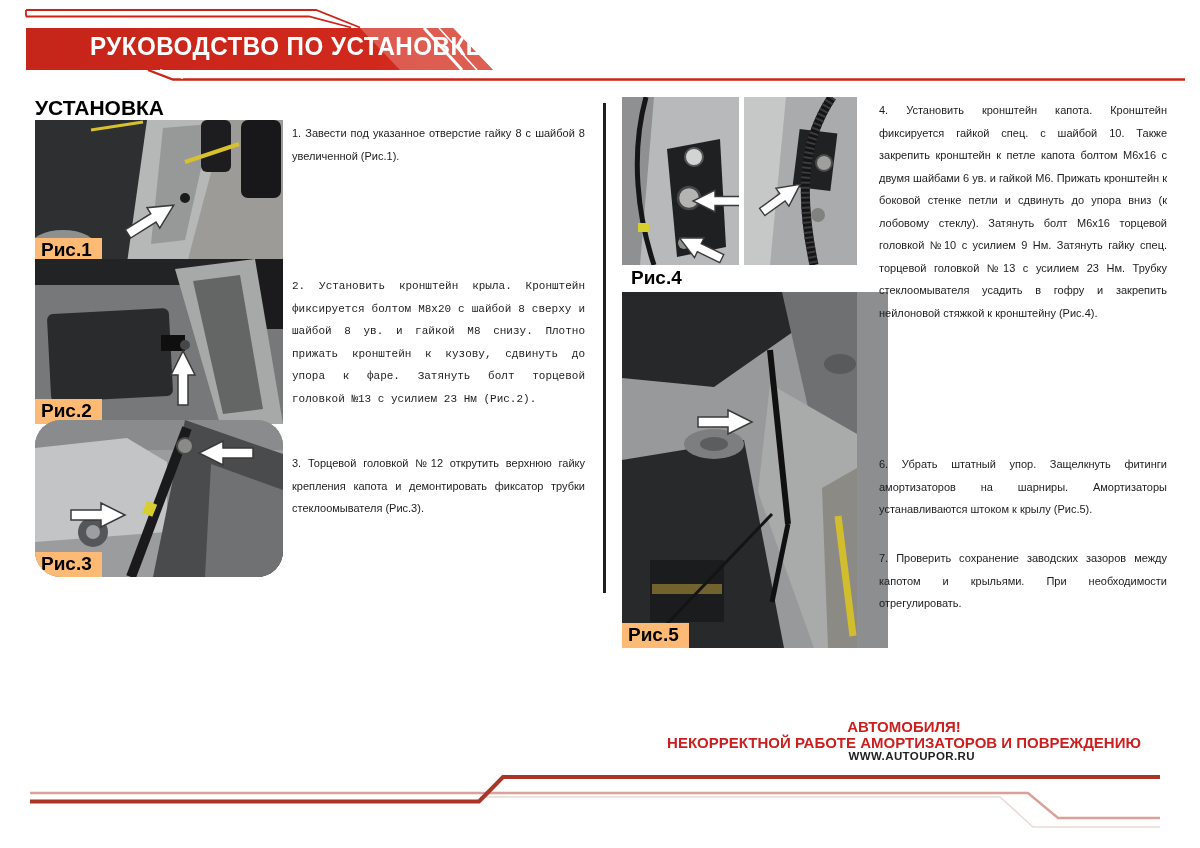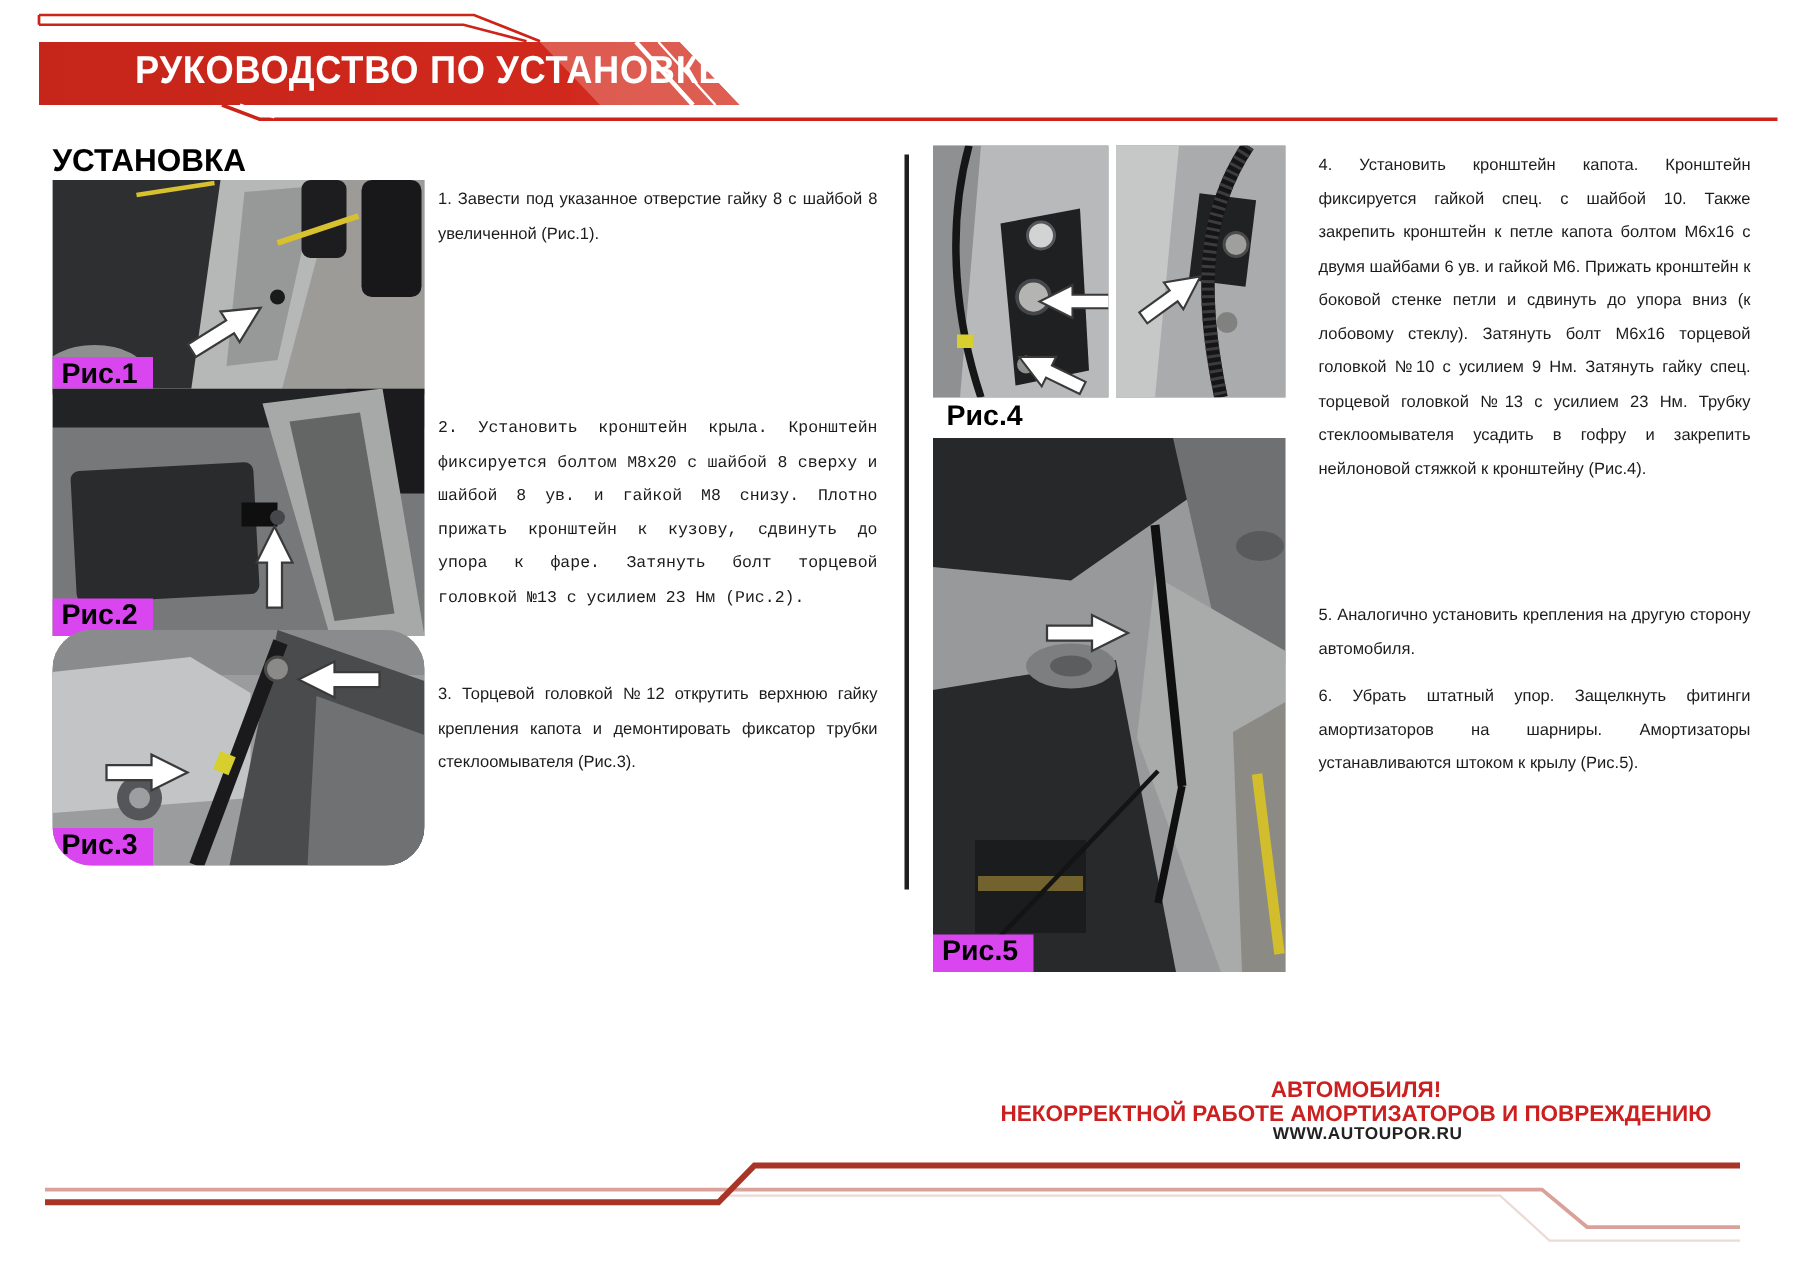--- a/index.html
+++ b/index.html
@@ -19,21 +19,21 @@
   
   .para{position:absolute;font-size:11px;line-height:22.5px;text-align:justify;color:#1c1c1c;}
   .para.lcol{left:292px;width:293px;}
   .para.rcol{left:879px;width:288px;}
 
   
   .divider{position:absolute;left:603px;top:103px;width:3px;height:490px;background:#1f1f1f;}
 
   
   .photo{position:absolute;overflow:hidden;background:#8d8e90;}
-  .fig-label{position:absolute;left:0;bottom:0;background:#d946ef;color:#000;
+  .fig-label{position:absolute;left:0;bottom:0;background:#fdba74;color:#000;
     font-weight:bold;font-size:19px;line-height:22px;padding:1px 10px 2px 6px;}
   .fig-label.floating{position:absolute;background:#fff;}
 
   
   .warning{position:absolute;left:618px;top:719px;width:572px;text-align:center;
     color:#cc1f1f;font-weight:bold;font-size:15px;line-height:15.5px;}
 
   
   .footer-url{position:absolute;left:775px;top:750px;width:200px;text-align:right;
     font-size:11.5px;font-weight:bold;color:#222;letter-spacing:.4px;}
@@ -159,21 +159,21 @@
       <path d="M88,0 C60,42 54,92 70,168" fill="none" stroke="#3c3c3e" stroke-width="9" stroke-dasharray="2,3"></path>
       <circle cx="74" cy="118" r="7" fill="#818280"></circle>
       <g transform="translate(36,102) rotate(-36)">
         <polygon points="-22,-4.5 3,-4.5 3,-11 25,0 3,11 3,4.5 -22,4.5" fill="#fff" stroke="#3a3a3a" stroke-width="1.4"></polygon>
       </g>
     </svg>
   </div>
 
   <div class="fig-label floating" style="left:625px;top:266px;">Рис.4</div>
 
-  <div class="photo" style="left:622px;top:292px;width:235px;height:356px;">
+  <div class="photo" style="left:622px;top:292px;width:266px;height:356px;">
     <svg width="235" height="356" viewBox="0 0 235 356">
       <rect width="235" height="356" fill="#98999b"></rect>
       <polygon points="0,0 235,0 205,16 92,95 0,86" fill="#27282a"></polygon>
       <polygon points="160,0 235,0 235,150 192,142" fill="#6f7072"></polygon>
       <ellipse cx="218" cy="72" rx="16" ry="10" fill="#595a5c"></ellipse>
       <polygon points="148,92 235,142 235,356 192,356 136,200" fill="#a9abaa"></polygon>
       <polygon points="200,196 235,176 235,356 206,356" fill="#8b8a85"></polygon>
       <line x1="216" y1="224" x2="231" y2="344" stroke="#d2bd2c" stroke-width="7"></line>
       <polygon points="0,168 122,148 162,356 0,356" fill="#28292b"></polygon>
       <rect x="28" y="268" width="74" height="62" fill="#1b1c1e"></rect>
@@ -184,22 +184,22 @@
       <line x1="166" y1="232" x2="150" y2="310" stroke="#101011" stroke-width="5"></line>
       <line x1="22" y1="356" x2="150" y2="222" stroke="#141415" stroke-width="3"></line>
       <g transform="translate(102,130)">
         <polygon points="-26,-5 4,-5 4,-12 28,0 4,12 4,5 -26,5" fill="#fff" stroke="#3a3a3a" stroke-width="1.5"></polygon>
       </g>
     </svg>
     <div class="fig-label">Рис.5</div>
   </div>
 
   <div class="para rcol" style="top:99px;">4. Установить кронштейн капота. Кронштейн фиксируется гайкой спец. с шайбой 10. Также закрепить кронштейн к петле капота болтом М6х16 с двумя шайбами 6 ув. и гайкой М6. Прижать кронштейн к боковой стенке петли и сдвинуть до упора вниз (к лобовому стеклу). Затянуть болт М6х16 торцевой головкой №10 с усилием 9 Нм. Затянуть гайку спец. торцевой головкой №13 с усилием 23 Нм. Трубку стеклоомывателя усадить в гофру и закрепить нейлоновой стяжкой к кронштейну (Рис.4).</div>
-  <div class="para rcol" style="top:399px;">5. Аналогично установить крепления на другую сторону автомобиля.</div>
   <div class="para rcol" style="top:453px;">6. Убрать штатный упор. Защелкнуть фитинги амортизаторов на шарниры. Амортизаторы устанавливаются штоком к крылу (Рис.5).</div>
+  <div class="para rcol" style="top:547px;">7. Проверить сохранение заводских зазоров между капотом и крыльями. При необходимости отрегулировать.</div>
 
   <div class="warning">
     <div>АВТОМОБИЛЯ!</div>
     <div>НЕКОРРЕКТНОЙ РАБОТЕ АМОРТИЗАТОРОВ И ПОВРЕЖДЕНИЮ</div>
   </div>
 
   <svg class="abs" style="left:0;top:770px" width="1200" height="78" viewBox="0 0 1200 78">
     <path d="M30,23 H1028 L1058,48 H1160" fill="none" stroke="#d9a199" stroke-width="2.5"></path>
     <path d="M480,27 H1000 L1033,57 H1160" fill="none" stroke="#ecdad5" stroke-width="1.5"></path>
     <path d="M30,31.5 H479 L503,7 H1160" fill="none" stroke="#a93527" stroke-width="4"></path>

